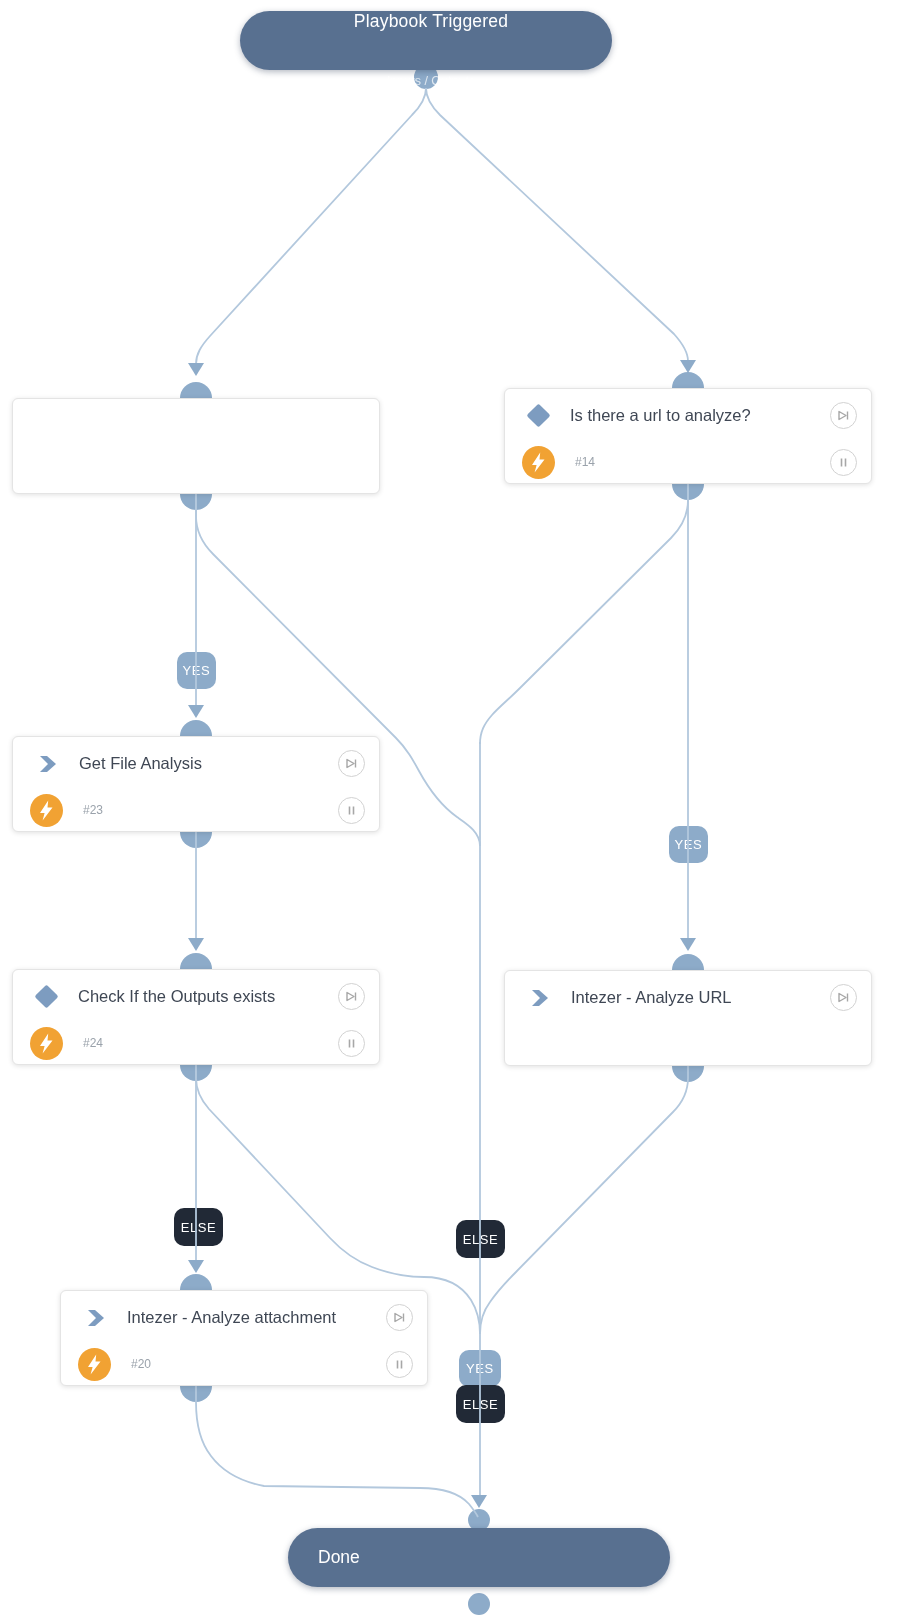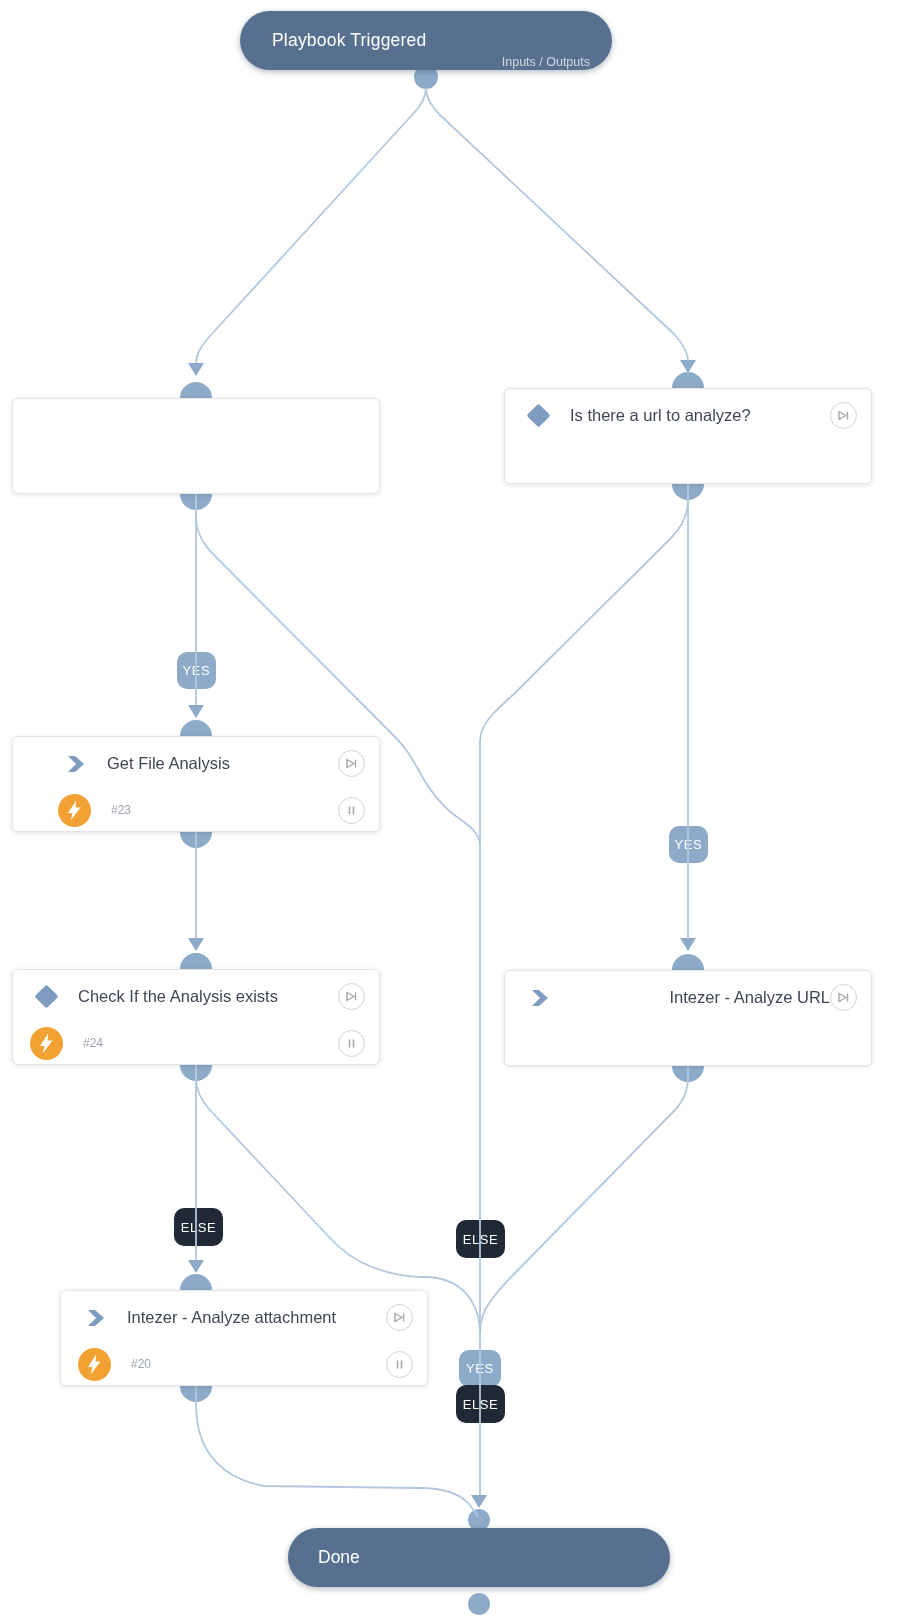--- a/index.html
+++ b/index.html
@@ -5,21 +5,21 @@
   html,body{margin:0;padding:0;background:#ffffff;}
   .page{position:relative;width:900px;height:1619px;overflow:hidden;
         font-family:"Liberation Sans",sans-serif;background:#ffffff;}
   svg.edges{position:absolute;left:0;top:0;z-index:3;pointer-events:none;}
   svg.under{position:absolute;left:0;top:0;z-index:1;pointer-events:none;}
 
   
   .pill{position:absolute;z-index:4;background:#587090;color:#ffffff;
         box-shadow:0 2px 6px rgba(40,55,80,.35);display:flex;align-items:center;}
   .pill-top{left:240px;top:11px;width:372px;height:59px;border-radius:30px;
-        justify-content:space-between;padding:0 22px 0 32px;box-sizing:border-box;}
+        justify-content:space-between;padding:0 22px 0 32px;box-sizing:border-box;flex-direction:column;}
   .pill-top .t{font-size:17.5px;letter-spacing:.2px;}
   .pill-top .io{font-size:12.5px;color:rgba(255,255,255,.72);cursor:pointer;margin-top:42px;}
   .pill-done{left:288px;top:1528px;width:382px;height:59px;border-radius:34px;
         padding:0 0 0 30px;box-sizing:border-box;font-size:17.5px;}
 
   
   .card{position:absolute;z-index:4;width:368px;height:96px;background:#ffffff;
         border:1px solid #e4e4e4;border-radius:6px;box-sizing:border-box;
         box-shadow:0 1px 5px rgba(0,0,0,.12);cursor:pointer;}
   .row1{display:flex;align-items:center;height:53px;padding:0 14px 0 22px;}
@@ -114,23 +114,38 @@
       <span class="title">Is there a url to analyze?</span>
       <button class="cbtn">
         <svg width="17" height="17" viewBox="0 0 17 17">
             <g stroke="#a7a7a7" stroke-width="1.4" fill="none" stroke-linejoin="round">
               <polygon points="4,4.5 11,8.5 4,12.5"></polygon>
               <line x1="12.5" y1="4.5" x2="12.5" y2="12.5"></line>
             </g>
           </svg>
       </button>
     </div>
-  </div>
-
-  <div class="card" style="left:12px;top:736px;padding-left:28px;">
+    <div class="row2">
+      <svg class="boltwrap" viewBox="0 0 33 33">
+          <circle cx="16.5" cy="16.5" r="16.5" fill="#f1a233"></circle>
+          <path d="M18.2 6.5 L10 19 h4.6 L12.6 26.5 L22.5 13.6 h-5 Z" fill="#ffffff"></path>
+        </svg>
+      <span class="nid">#14</span>
+      <button class="cbtn">
+        <svg width="17" height="17" viewBox="0 0 17 17">
+            <g stroke="#a7a7a7" stroke-width="1.6">
+              <line x1="6.5" y1="4.5" x2="6.5" y2="12.5"></line>
+              <line x1="10.5" y1="4.5" x2="10.5" y2="12.5"></line>
+            </g>
+          </svg>
+      </button>
+    </div>
+  </div>
+
+  <div class="card" style="left:12px;top:736px;">
     <div class="row1">
       <svg class="chev" viewBox="0 0 24 24">
           <polygon points="5,4 12,4 21,12 12,20 5,20 13,12" fill="#7d9cc0"></polygon>
         </svg>
       <span class="title">Get File Analysis</span>
       <button class="cbtn">
         <svg width="17" height="17" viewBox="0 0 17 17">
             <g stroke="#a7a7a7" stroke-width="1.4" fill="none" stroke-linejoin="round">
               <polygon points="4,4.5 11,8.5 4,12.5"></polygon>
               <line x1="12.5" y1="4.5" x2="12.5" y2="12.5"></line>
@@ -151,21 +166,21 @@
               <line x1="10.5" y1="4.5" x2="10.5" y2="12.5"></line>
             </g>
           </svg>
       </button>
     </div>
   </div>
 
   <div class="card" style="left:12px;top:969px;">
     <div class="row1">
       <span class="diamond"></span>
-      <span class="title">Check If the Analysis exists</span>
+      <span class="title">Check If the Outputs exists</span>
       <button class="cbtn">
         <svg width="17" height="17" viewBox="0 0 17 17">
             <g stroke="#a7a7a7" stroke-width="1.4" fill="none" stroke-linejoin="round">
               <polygon points="4,4.5 11,8.5 4,12.5"></polygon>
               <line x1="12.5" y1="4.5" x2="12.5" y2="12.5"></line>
             </g>
           </svg>
       </button>
     </div>
     <div class="row2">
@@ -178,21 +193,21 @@
         <svg width="17" height="17" viewBox="0 0 17 17">
             <g stroke="#a7a7a7" stroke-width="1.6">
               <line x1="6.5" y1="4.5" x2="6.5" y2="12.5"></line>
               <line x1="10.5" y1="4.5" x2="10.5" y2="12.5"></line>
             </g>
           </svg>
       </button>
     </div>
   </div>
 
-  <div class="card" style="left:504px;top:970px;text-align:right;">
+  <div class="card" style="left:504px;top:970px;">
     <div class="row1">
       <svg class="chev" viewBox="0 0 24 24">
           <polygon points="5,4 12,4 21,12 12,20 5,20 13,12" fill="#7d9cc0"></polygon>
         </svg>
       <span class="title">Intezer - Analyze URL</span>
       <button class="cbtn">
         <svg width="17" height="17" viewBox="0 0 17 17">
             <g stroke="#a7a7a7" stroke-width="1.4" fill="none" stroke-linejoin="round">
               <polygon points="4,4.5 11,8.5 4,12.5"></polygon>
               <line x1="12.5" y1="4.5" x2="12.5" y2="12.5"></line>

